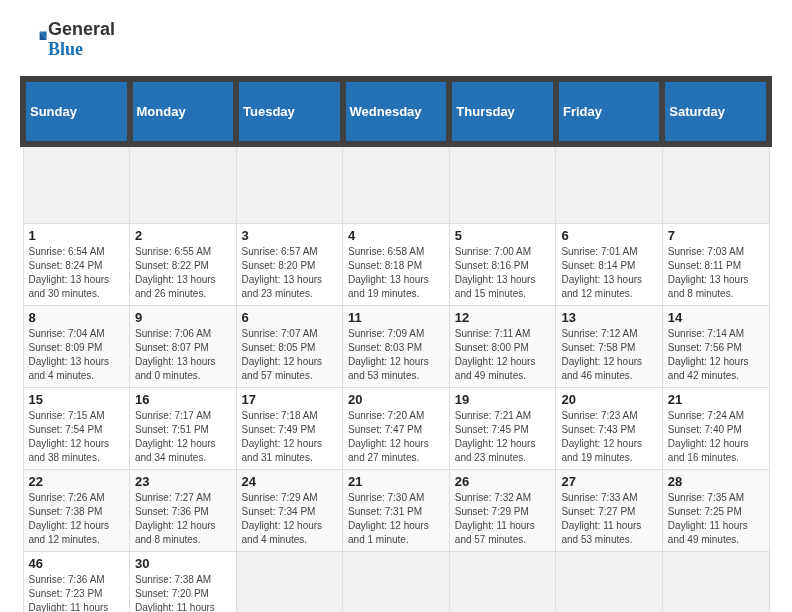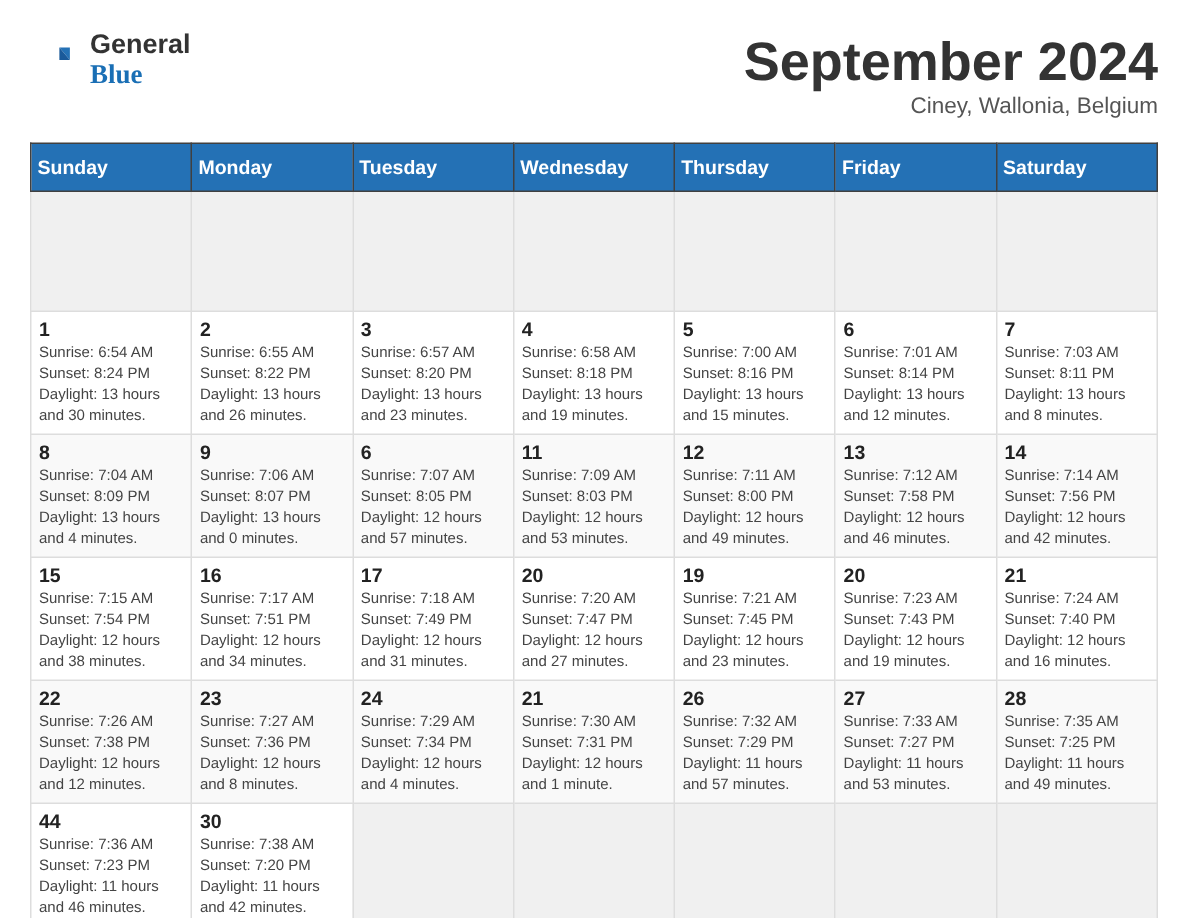--- a/index.html
+++ b/index.html
@@ -12,21 +12,21 @@
     }
     .header {
       display: flex;
       justify-content: space-between;
       align-items: flex-start;
       margin-bottom: 16px;
     }
     .logo {
       display: flex;
       align-items: center;
-      gap: 12px;
+      gap: 0;
     }
     .logo-text {
       font-size: 18px;
       font-weight: bold;
       color: #333;
       line-height: 1.1;
     }
     .logo-blue { color: #1a6fb5; font-family: Liberation Serif, serif; }
     .logo-icon {
       width: 28px;
@@ -45,25 +45,25 @@
       color: #555;
     }
     table {
       width: 100%;
       border-collapse: collapse;
       font-size: 11px;
     }
     thead tr th {
       background-color: #2471b5;
       color: #fff;
-      padding: 8px 4px;
+      padding: 22px 4px;
       text-align: left;
       font-size: 13px;
       font-weight: bold;
-      border: 1px solid #404040;
+      border: 6px solid #404040;
     }
     tbody tr td {
       border: 1px solid #ddd;
       padding: 4px 5px;
       vertical-align: top;
       height: 80px;
       width: 107px;
       background: #fff;
     }
     tbody tr:nth-child(odd) td {
@@ -91,24 +91,20 @@
 <div class="header">
   <div class="logo">
     <svg class="logo-icon" viewBox="0 0 40 40">
       <polygon points="28,8 38,8 38,20" fill="#2471b5"></polygon>
       <polygon points="28,8 38,20 28,20" fill="#1a5a9a"></polygon>
     </svg>
     <div class="logo-text">
       <span>General</span><br>
       <span class="logo-blue">Blue</span>
     </div>
-  </div>
-  <div class="title-area">
-    <div class="month-title">September 2024</div>
-    <div class="subtitle">Ciney, Wallonia, Belgium</div>
   </div>
 </div>
 
 <table>
   <thead>
     <tr>
       <th>Sunday</th>
       <th>Monday</th>
       <th>Tuesday</th>
       <th>Wednesday</th>
@@ -242,21 +238,21 @@
         <span class="day-num">27</span>
         <span class="day-detail">Sunrise: 7:33 AM<br>Sunset: 7:27 PM<br>Daylight: 11 hours and 53 minutes.</span>
       </td>
         <td>
         <span class="day-num">28</span>
         <span class="day-detail">Sunrise: 7:35 AM<br>Sunset: 7:25 PM<br>Daylight: 11 hours and 49 minutes.</span>
       </td>
       </tr>
       <tr>
         <td>
-        <span class="day-num">44</span>
+        <span class="day-num">46</span>
         <span class="day-detail">Sunrise: 7:36 AM<br>Sunset: 7:23 PM<br>Daylight: 11 hours and 46 minutes.</span>
       </td>
         <td>
         <span class="day-num">30</span>
         <span class="day-detail">Sunrise: 7:38 AM<br>Sunset: 7:20 PM<br>Daylight: 11 hours and 42 minutes.</span>
       </td>
         <td class="empty"></td>
         <td class="empty"></td>
         <td class="empty"></td>
         <td class="empty"></td>

